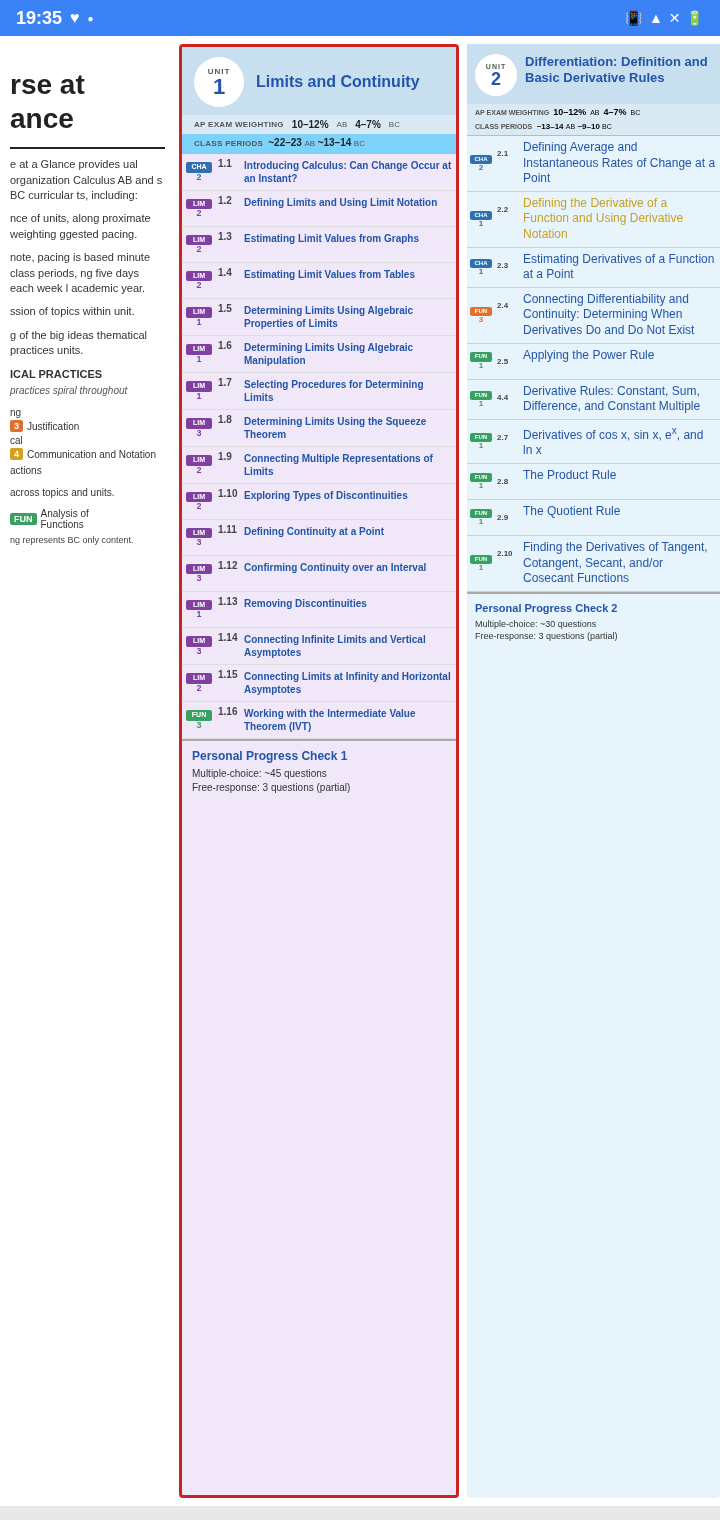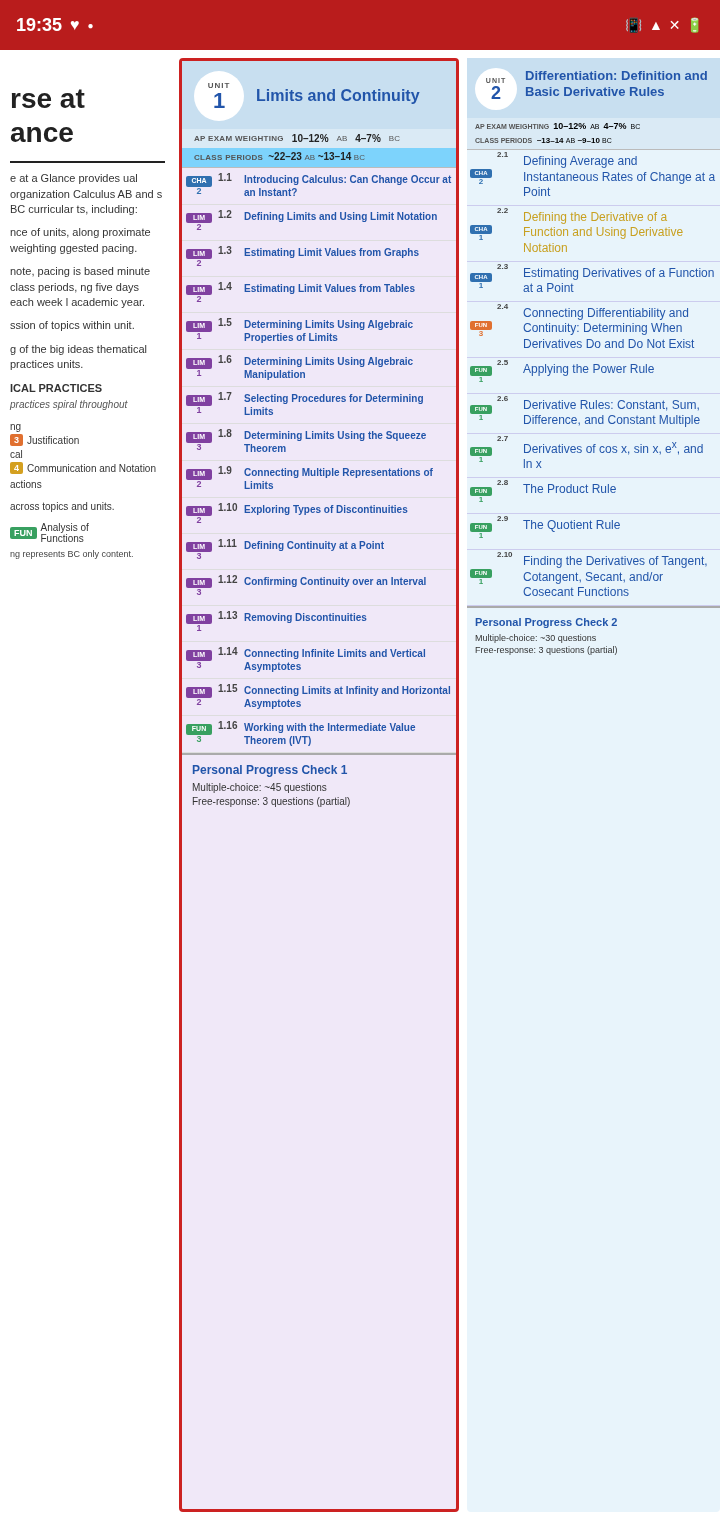--- a/index.html
+++ b/index.html
@@ -7,22 +7,22 @@
     body {
       width: 720px;
       min-height: 1520px;
       background: #e8e8e8;
       font-family: Arial, sans-serif;
       overflow-x: hidden;
     }
 
     
     .status-bar {
-      background: #b91c1c;
-      height: 50px;
+      background: #3b82f6;
+      height: 36px;
       display: flex;
       align-items: center;
       justify-content: space-between;
       padding: 0 16px;
       color: white;
     }
     .status-left { display: flex; align-items: center; gap: 8px; font-size: 18px; font-weight: bold; }
     .status-right { display: flex; align-items: center; gap: 6px; font-size: 14px; }
 
     
@@ -209,21 +209,21 @@
     .topic-title-2 {
       font-size: 12px;
       color: #2255aa;
       font-weight: normal;
       padding: 4px 4px 4px 0;
       line-height: 1.3;
       flex: 1;
     }
     .topic-num-2 {
       font-size: 8px; font-weight: bold; color: #444;
-      padding: 0 2px; flex-shrink: 0; min-width: 28px;
+      padding: 13px 2px; flex-shrink: 0; min-width: 28px;
     }
     .pcheck-title { font-size: 12px; font-weight: bold; color: #2255aa; margin-bottom: 4px; }
     .pcheck-detail { font-size: 10px; color: #333; line-height: 1.4; }
 
     .exam-row-2 {
       display: flex; gap: 4px; align-items: center;
       padding: 3px 8px;
       background: #daeaf5;
       font-size: 8px;
     }
@@ -511,21 +511,21 @@
               <span class="badge-num" style="color:#38a060;font-size:8px;">1</span>
             </div>
           <div class="topic-num-2">2.5</div>
           <div class="topic-title-2">Applying the Power Rule</div>
         </div>
         <div class="topic-item-2">
           <div class="topic-badge-col" style="width:28px;">
               <span class="topic-badge bg-green" style="width:22px;font-size:6px;">FUN</span>
               <span class="badge-num" style="color:#38a060;font-size:8px;">1</span>
             </div>
-          <div class="topic-num-2">2.6</div>
+          <div class="topic-num-2">4.4</div>
           <div class="topic-title-2">Derivative Rules: Constant, Sum, Difference, and Constant Multiple</div>
         </div>
         <div class="topic-item-2">
           <div class="topic-badge-col" style="width:28px;">
               <span class="topic-badge bg-green" style="width:22px;font-size:6px;">FUN</span>
               <span class="badge-num" style="color:#38a060;font-size:8px;">1</span>
             </div>
           <div class="topic-num-2">2.7</div>
           <div class="topic-title-2">Derivatives of cos x, sin x, e<sup>x</sup>, and ln x</div>
         </div>

